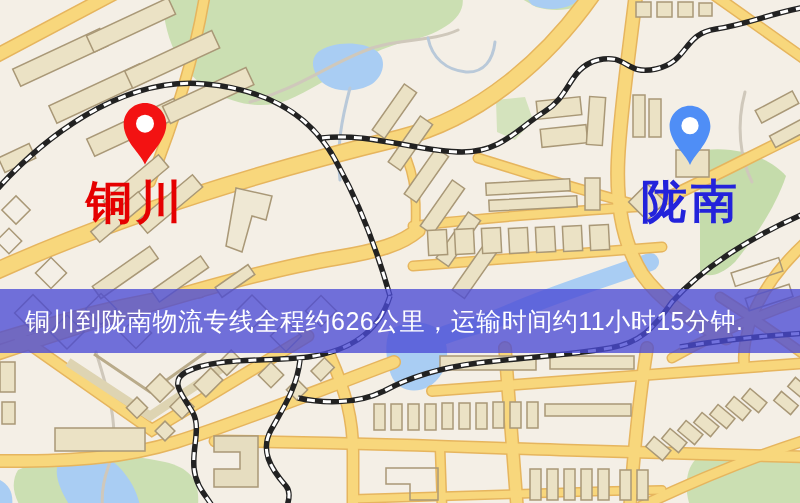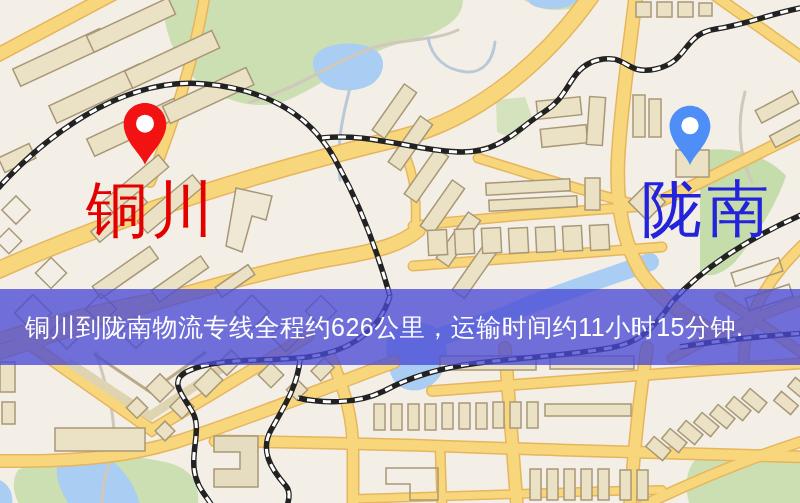--- a/index.html
+++ b/index.html
@@ -1,26 +1,26 @@
 <!DOCTYPE html>
 <html><head>
 <meta charset="utf-8">
 <style>
   html,body{margin:0;padding:0;background:#ddd;}
   .stage{position:relative;width:800px;height:503px;overflow:hidden;
          font-family:"Liberation Sans","DejaVu Sans",sans-serif;background:#f4efe6;}
   .map-svg{position:absolute;left:0;top:0;width:800px;height:503px;display:block;}
-  .banner{position:absolute;left:0;top:289px;width:800px;height:76px;
+  .banner{position:absolute;left:0;top:289px;width:800px;height:64px;
           background:rgba(74,74,213,0.78);display:flex;align-items:center;box-sizing:border-box;
           padding-left:25px;}
   .banner span{color:#ffffff;font-size:25px;letter-spacing:0.5px;white-space:nowrap;}
   .pin{position:absolute;}
   .pin-red{left:121px;top:101px;width:48px;height:67px;}
   .pin-blue{left:667px;top:104px;width:46px;height:64px;}
-  .city-label{position:absolute;font-weight:400;font-size:62px;line-height:1;letter-spacing:4px;white-space:nowrap;}
+  .city-label{position:absolute;font-weight:700;font-size:46px;line-height:1;letter-spacing:4px;white-space:nowrap;}
   .label-origin{left:86px;top:179px;color:#e50000;}
   .label-dest{left:641px;top:178px;color:#2323db;text-align:center;}
 </style>
 </head>
 <body>
 
 <div class="stage">
   <svg class="map-svg" viewBox="0 0 800 503" xmlns="http://www.w3.org/2000/svg">
     <defs>
       <path id="rA" d="M-6,272 C120,215 260,172 400,138 C480,118 548,58 594,-8"></path>

